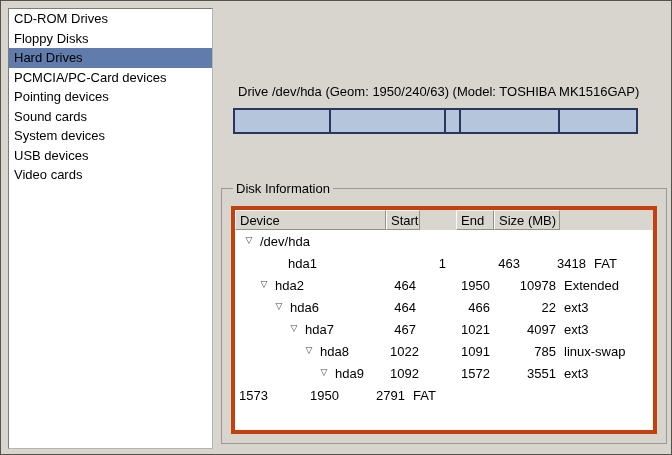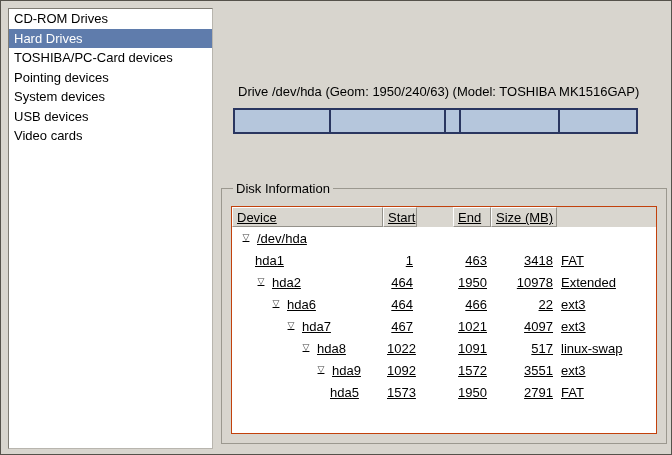--- a/index.html
+++ b/index.html
@@ -14,43 +14,43 @@
     position:absolute;left:7px;top:7px;width:205px;height:441px;
     background:#fff;
     border:1px solid #7f7c74;
     border-right-color:#b8b5ae;border-bottom-color:#b8b5ae;
     overflow:hidden;
   }
   .sb-item{
     height:19.5px;line-height:19.5px;padding-left:5px;
     font-size:13px;white-space:nowrap;cursor:default;
   }
-  .sb-item.selected{color:#ffffff;}
+  .sb-item.selected{color:#000000;}
   
   .drive-title{
     position:absolute;left:237px;top:83px;width:400px;
     font-size:13px;white-space:nowrap;
   }
   .part-bar{
     position:absolute;left:232px;top:107px;width:405px;height:26px;
     display:flex;border:1px solid #2a3660;
   }
   .seg{height:100%;border:1px solid #2a3660;}
   
   .frame{
     position:absolute;left:220px;top:180px;width:446px;height:263px;
     border:1px solid #9b988f;margin:0;padding:10px 9px 9px 9px;
   }
   .frame legend{
     font-size:13px;padding:0 3px;margin-left:2px;
   }
   .table{
     width:100%;height:100%;
-    border:1px solid #c2410c;background:#fff;
-    display:flex;flex-direction:column;overflow:hidden;text-decoration:underline;
+    border:4px solid #c2410c;background:#fff;
+    display:flex;flex-direction:column;overflow:hidden;
   }
   .thead{display:flex;height:20px;background:#d9d6cf;flex:none;}
   .th{
     font-size:13px;padding:2px 4px;white-space:nowrap;overflow:hidden;
     border-top:1px solid #fdfdfd;border-left:1px solid #fdfdfd;
     border-right:1px solid #94918a;border-bottom:1px solid #94918a;
   }
   .tbody{flex:1;background:#fff;overflow:hidden;}
   .tr{display:flex;height:22px;align-items:center;}
   .td{font-size:13px;padding:0 4px;white-space:nowrap;overflow:hidden;}
@@ -70,28 +70,34 @@
 </head>
 <body>
 
 <div class="window">
 
   <div class="sidebar">
 
   <div class="sb-item">
         <span>CD-ROM Drives</span>
       </div>
+      <div class="sb-item">
+        <span>Floppy Disks</span>
+      </div>
       <div class="sb-item selected" style="background: rgb(95, 124, 172);">
         <span>Hard Drives</span>
       </div>
       <div class="sb-item">
-        <span>TOSHIBA/PC-Card devices</span>
+        <span>PCMCIA/PC-Card devices</span>
       </div>
       <div class="sb-item">
         <span>Pointing devices</span>
+      </div>
+      <div class="sb-item">
+        <span>Sound cards</span>
       </div>
       <div class="sb-item">
         <span>System devices</span>
       </div>
       <div class="sb-item">
         <span>USB devices</span>
       </div>
       <div class="sb-item">
         <span>Video cards</span>
       </div>
@@ -124,21 +130,21 @@
             <div class="td c-device cell-device" style="padding-left: 8px;">
               <span class="exp">▽</span>
               <span>/dev/hda</span>
             </div>
             <div class="td c-start num"></div>
             <div class="td c-end num"></div>
             <div class="td c-size num"></div>
             <div class="td c-type"></div>
           </div>
           <div class="tr">
-            <div class="td c-device cell-device" style="padding-left: 23px;">
+            <div class="td c-device cell-device" style="padding-left: 23px; margin-left: 30px;">
               <span>hda1</span>
             </div>
             <div class="td c-start num">1</div>
             <div class="td c-end num">463</div>
             <div class="td c-size num">3418</div>
             <div class="td c-type">FAT</div>
           </div>
           <div class="tr">
             <div class="td c-device cell-device" style="padding-left: 23px;">
               <span class="exp">▽</span>
@@ -169,37 +175,34 @@
             <div class="td c-size num">4097</div>
             <div class="td c-type">ext3</div>
           </div>
           <div class="tr">
             <div class="td c-device cell-device" style="padding-left: 68px;">
               <span class="exp">▽</span>
               <span>hda8</span>
             </div>
             <div class="td c-start num">1022</div>
             <div class="td c-end num">1091</div>
-            <div class="td c-size num">517</div>
+            <div class="td c-size num">785</div>
             <div class="td c-type">linux-swap</div>
           </div>
           <div class="tr">
             <div class="td c-device cell-device" style="padding-left: 83px;">
               <span class="exp">▽</span>
               <span>hda9</span>
             </div>
             <div class="td c-start num">1092</div>
             <div class="td c-end num">1572</div>
             <div class="td c-size num">3551</div>
             <div class="td c-type">ext3</div>
           </div>
           <div class="tr">
-            <div class="td c-device cell-device" style="padding-left: 98px;">
-              <span>hda5</span>
-            </div>
             <div class="td c-start num">1573</div>
             <div class="td c-end num">1950</div>
             <div class="td c-size num">2791</div>
             <div class="td c-type">FAT</div>
           </div>
         </div>
     </div>
   </fieldset>
 
 </div>

